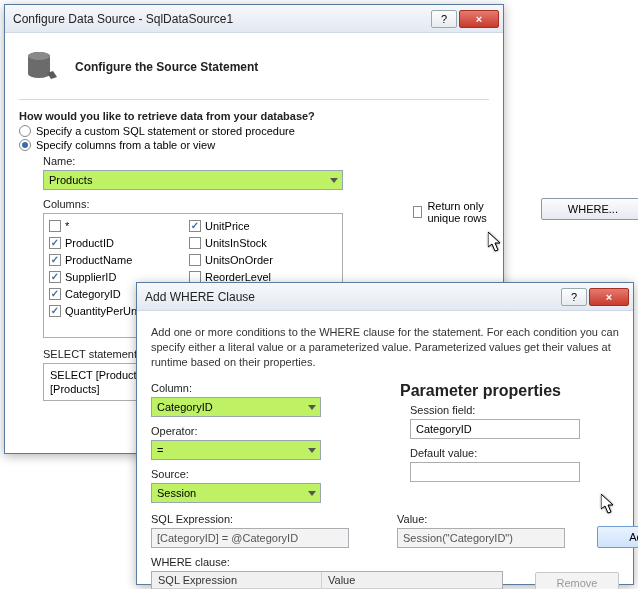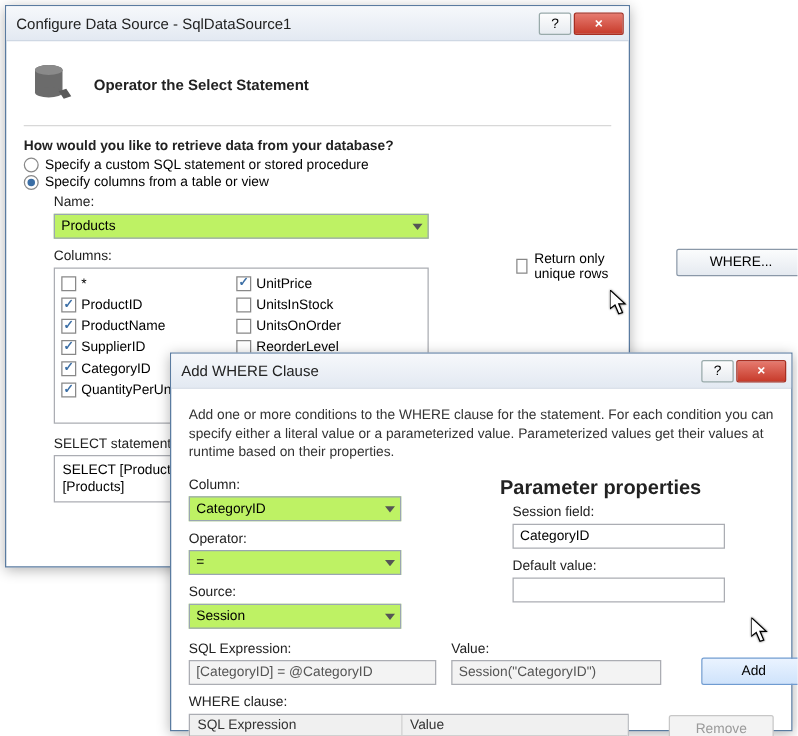--- a/index.html
+++ b/index.html
@@ -155,21 +155,21 @@
     <div class="heading-row">
       <div class="db-icon">
         <svg width="36" height="34" viewBox="0 0 36 34">
           <ellipse cx="14" cy="7" rx="11" ry="4" fill="#6b6b6b"></ellipse>
           <rect x="3" y="7" width="22" height="18" fill="#6b6b6b"></rect>
           <ellipse cx="14" cy="25" rx="11" ry="4" fill="#6b6b6b"></ellipse>
           <ellipse cx="14" cy="7" rx="11" ry="4" fill="#8a8a8a"></ellipse>
           <path d="M22 24 l6 -2 l4 6 l-6 2 z" fill="#5a5a5a"></path>
         </svg>
       </div>
-      <div class="heading">Operator the Select Statement</div>
+      <div class="heading">Configure the Source Statement</div>
     </div>
 
     <div class="label bold">How would you like to retrieve data from your database?</div>
     <div class="radio-row">
       <span class="radio"></span>
       <span>Specify a custom SQL statement or stored procedure</span>
     </div>
     <div class="radio-row">
       <span class="radio checked"></span>
       <span>Specify columns from a table or view</span>
@@ -312,21 +312,21 @@
       </div>
     </div>
 
     <div style="display:flex; gap:12px; align-items:flex-end; margin-top:2px;">
       <div style="flex:0 0 198px;">
         <span class="label">SQL Expression:</span>
         <div class="textbox ro" style="width:198px;">
           <span>[CategoryID] = @CategoryID</span>
         </div>
       </div>
-      <div style="flex:0 0 168px;">
+      <div style="flex:0 0 168px;margin-left:36px;">
         <span class="label">Value:</span>
         <div class="textbox ro" style="width:168px;">
           <span>Session("CategoryID")</span>
         </div>
       </div>
       <div class="btn primary" style="width:80px;">
         <span>Add</span>
       </div>
     </div>
 

